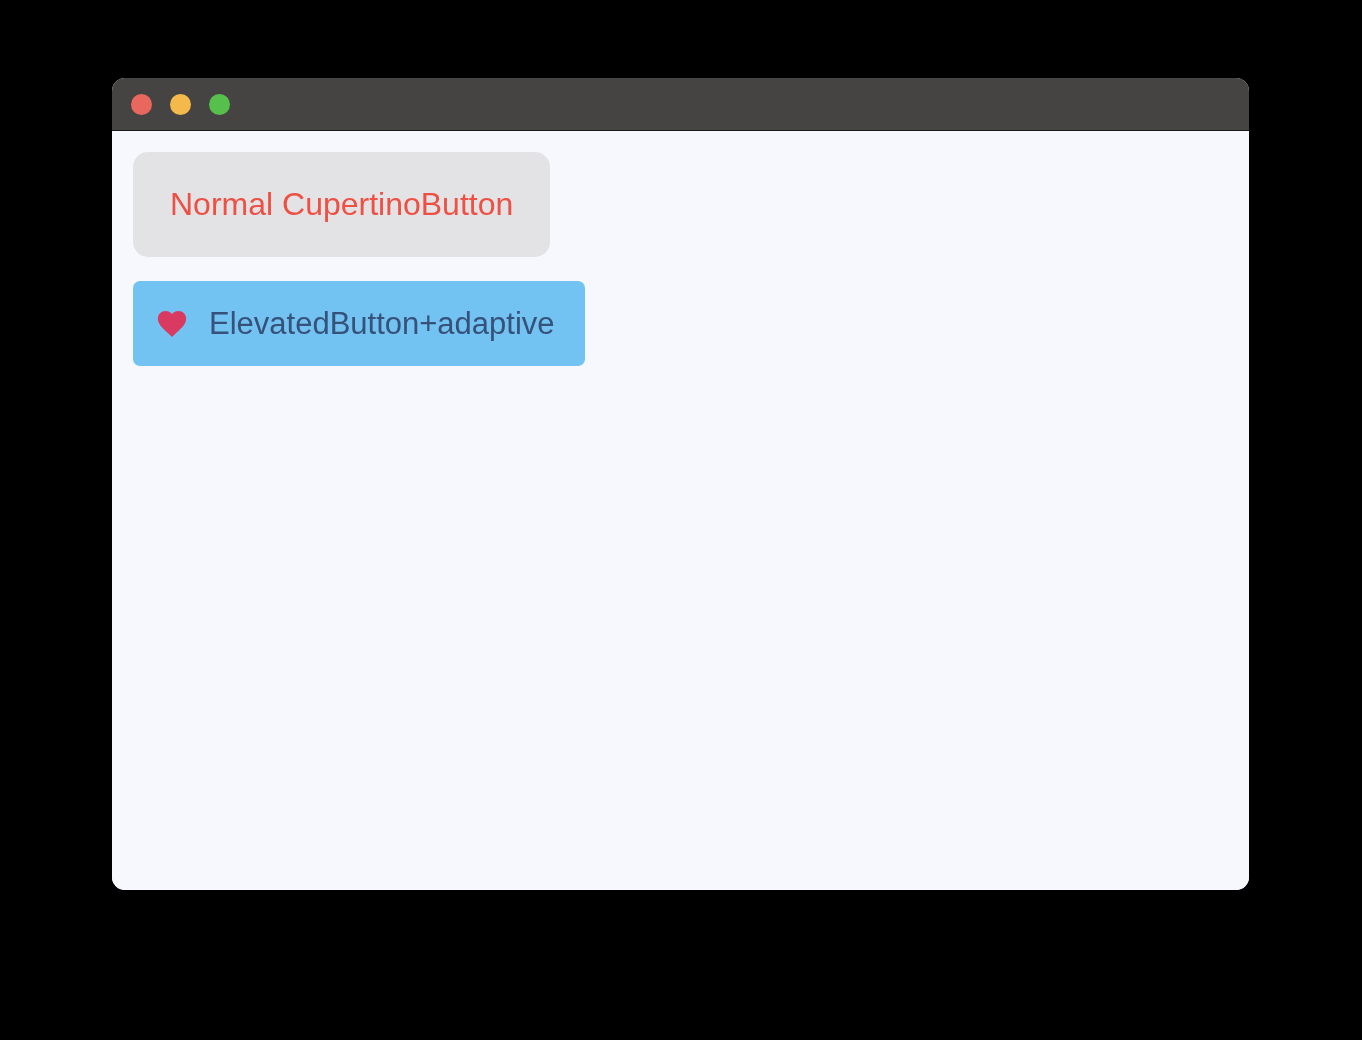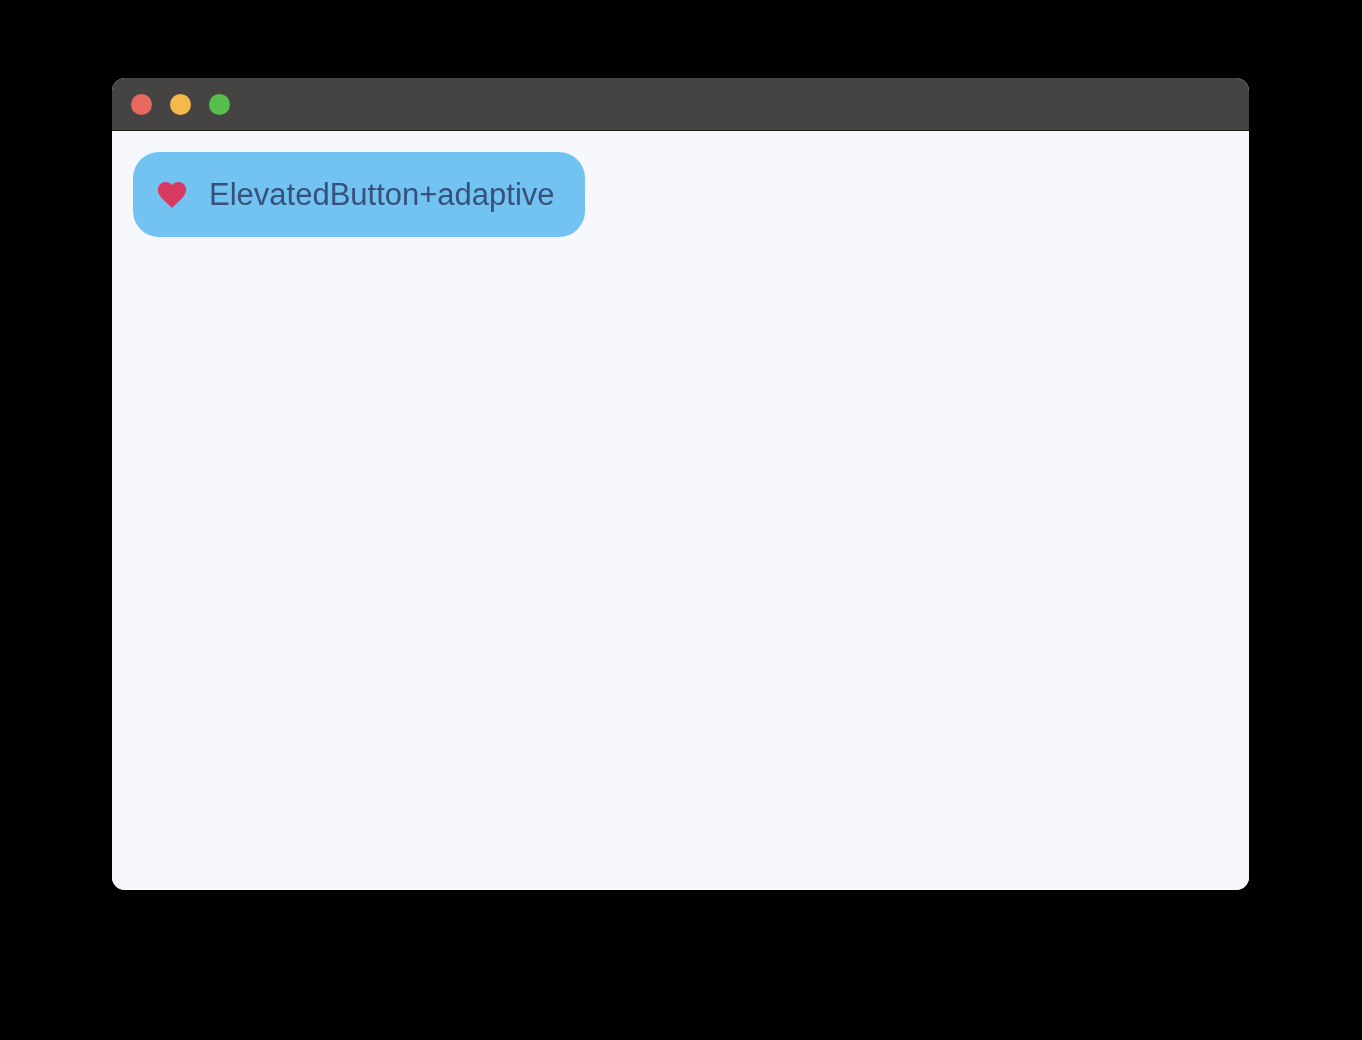--- a/index.html
+++ b/index.html
@@ -124,21 +124,21 @@
     padding: 0 38px;
     height: 98px;
     color: #C3C5CC;
     font-size: 32px;
     margin-bottom: 20px;
     cursor: default;
   }
 
   .btn-elevated {
     background: #72C3F2;
-    border-radius: 26px;
+    border-radius: 7px;
     padding: 0 30px 0 22px;
     height: 85px;
     color: #36517A;
     font-size: 31px;
     cursor: pointer;
     gap: 20px;
   }
 
   .heart-icon {
     display: inline-flex;
@@ -162,20 +162,23 @@
         <span class="light close"></span>
         <span class="light minimize"></span>
         <span class="light maximize"></span>
       </div>
       <div class="window-title"></div>
     </div>
 
     <div class="window-body">
       <div class="button-stack">
 
+        <button class="btn btn-normal">
+          <span>Normal CupertinoButton</span>
+        </button>
 
 
 
         <button class="btn btn-elevated">
           <span class="heart-icon">
             <svg width="34" height="34" viewBox="0 0 24 24" aria-hidden="true">
               <path fill="#D93A62" d="M12 21.1 10.55 19.8C5.4 15.16 2 12.1 2 8.35 2 5.29 4.42 2.9 7.5 2.9c1.74 0 3.41.81 4.5 2.1 1.09-1.29 2.76-2.1 4.5-2.1 3.08 0 5.5 2.39 5.5 5.45 0 3.75-3.4 6.81-8.55 11.46L12 21.1z"></path>
             </svg>
           </span>
           <span>ElevatedButton+adaptive</span>

